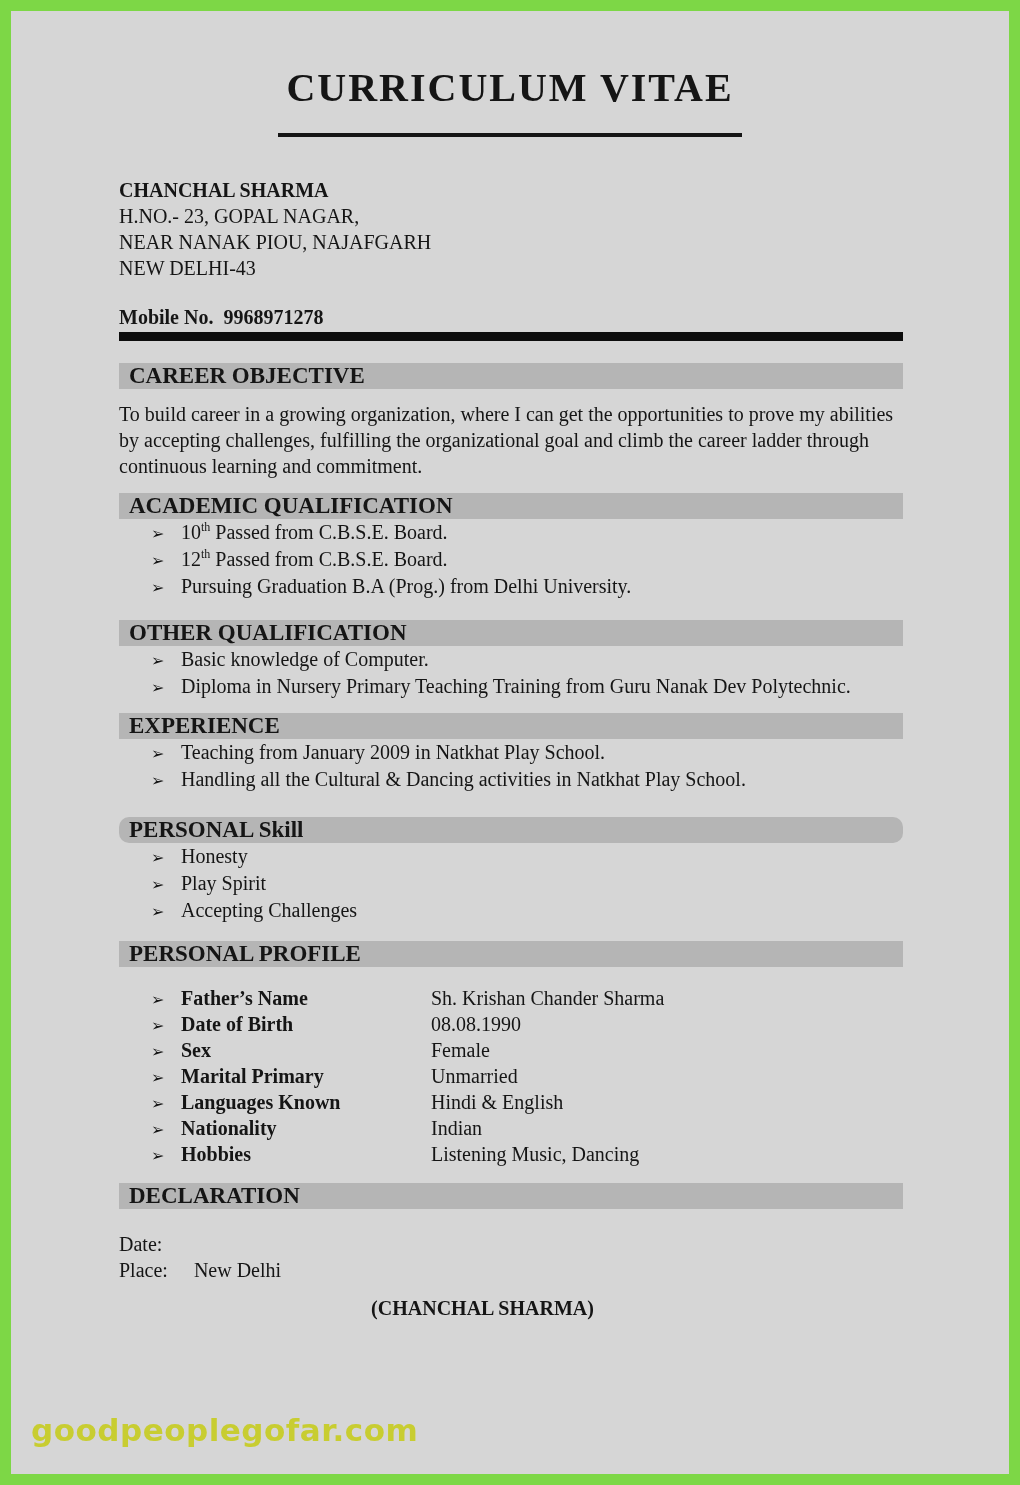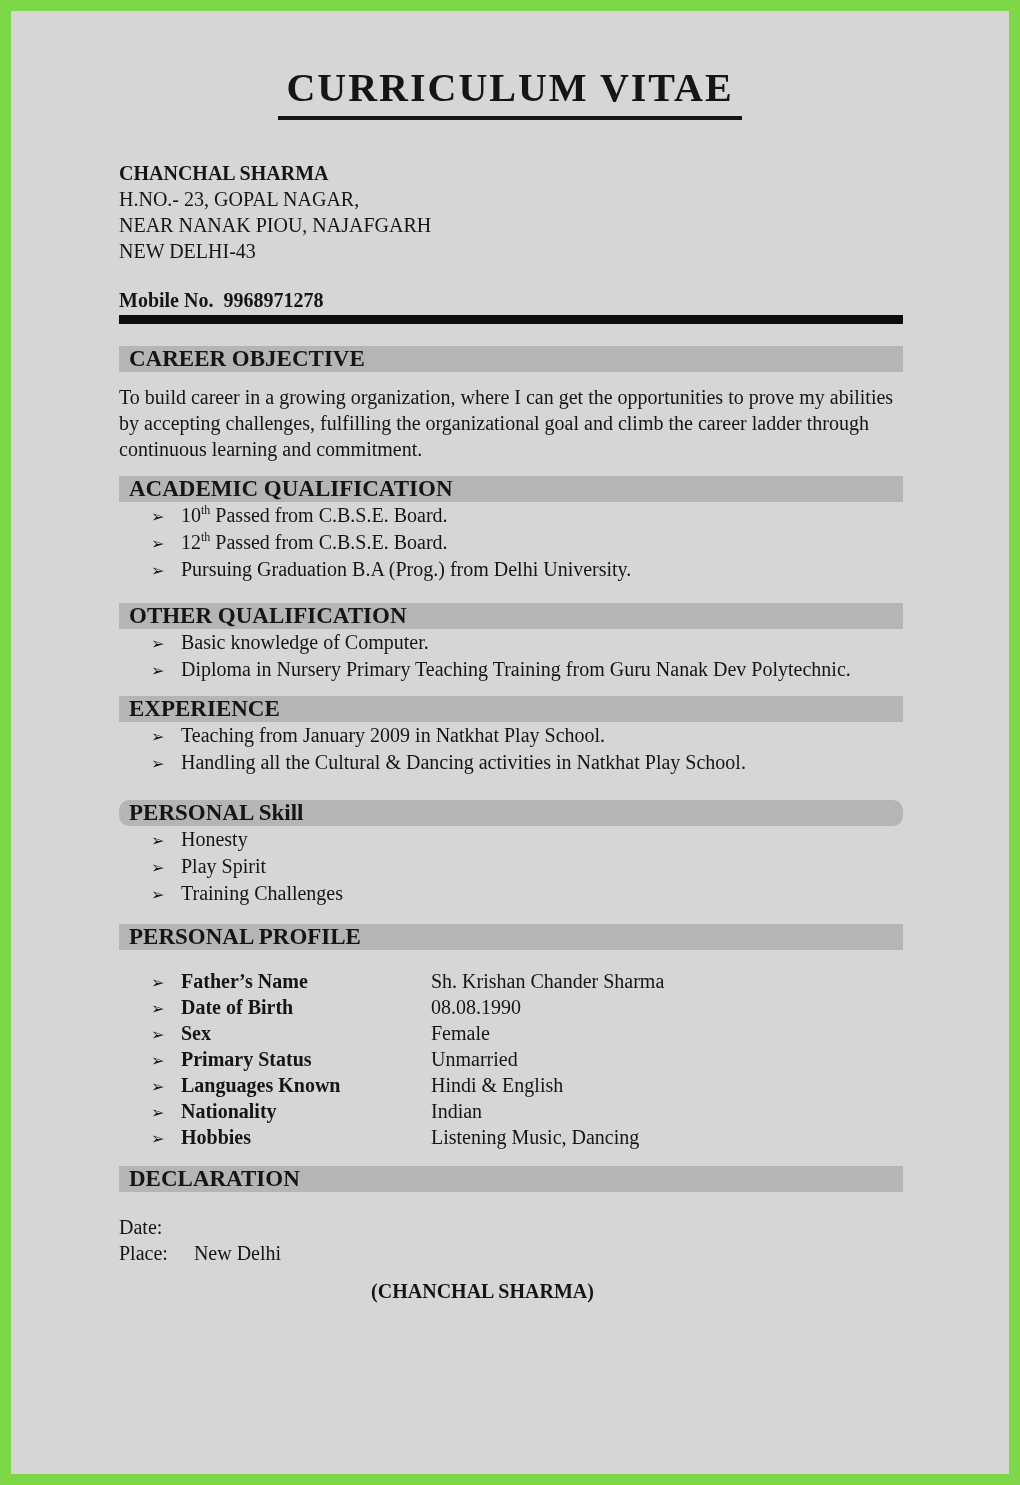--- a/index.html
+++ b/index.html
@@ -20,21 +20,21 @@
     position: relative;
     width: 1020px; height: 1485px;
     border: 11px solid var(--green);
     background: var(--page-bg);
     color: var(--ink);
     overflow: hidden;
   }
   .title-wrap { margin-top: 54px; text-align: center; }
   .doc-title {
     display: inline-block;
-    margin: 0; padding: 0 8px 5px;
+    margin: 0; padding: 0 8px 22px;
     font-size: 40px; line-height: 46px;
     font-weight: bold; letter-spacing: 2px;
     border-bottom: 4px solid var(--ink);
   }
   .content { padding: 0 106px 0 108px; }
   .contact { margin-top: 40px; font-size: 20px; line-height: 26px; }
   .bold { font-weight: bold; margin-top: 23px; }
   .pre-space { white-space: pre; }
   .divider {
     margin-top: 2px; height: 3px;
@@ -159,40 +159,40 @@
       <li>
         <span class="blt">➢</span>
         <span>Honesty</span>
       </li>
       <li>
         <span class="blt">➢</span>
         <span>Play Spirit</span>
       </li>
       <li>
         <span class="blt">➢</span>
-        <span>Training Challenges</span>
+        <span>Accepting Challenges</span>
       </li>
     </ul>
 
     <div class="bar mt-profile">PERSONAL PROFILE</div>
     <div class="mt-profrows">
       <div class="prow">
         <div class="plabel"><span class="blt">➢</span><span>Father’s Name</span></div>
         <div class="pvalue">Sh. Krishan Chander Sharma</div>
       </div>
       <div class="prow">
         <div class="plabel"><span class="blt">➢</span><span>Date of Birth</span></div>
         <div class="pvalue">08.08.1990</div>
       </div>
       <div class="prow">
         <div class="plabel"><span class="blt">➢</span><span>Sex</span></div>
         <div class="pvalue">Female</div>
       </div>
       <div class="prow">
-        <div class="plabel"><span class="blt">➢</span><span>Primary Status</span></div>
+        <div class="plabel"><span class="blt">➢</span><span>Marital Primary</span></div>
         <div class="pvalue">Unmarried</div>
       </div>
       <div class="prow">
         <div class="plabel"><span class="blt">➢</span><span>Languages Known</span></div>
         <div class="pvalue">Hindi &amp; English</div>
       </div>
       <div class="prow">
         <div class="plabel"><span class="blt">➢</span><span>Nationality</span></div>
         <div class="pvalue">Indian</div>
       </div>
@@ -206,13 +206,14 @@
 
     <div class="dates">
       <div><span>Date:</span></div>
       <div><span>Place:</span><span class="place-val">New Delhi</span></div>
     </div>
 
     <div class="signature">(CHANCHAL SHARMA)</div>
 
   </div>
 
+  <div class="watermark">goodpeoplegofar.com</div>
 </div>
 
 </body></html>

